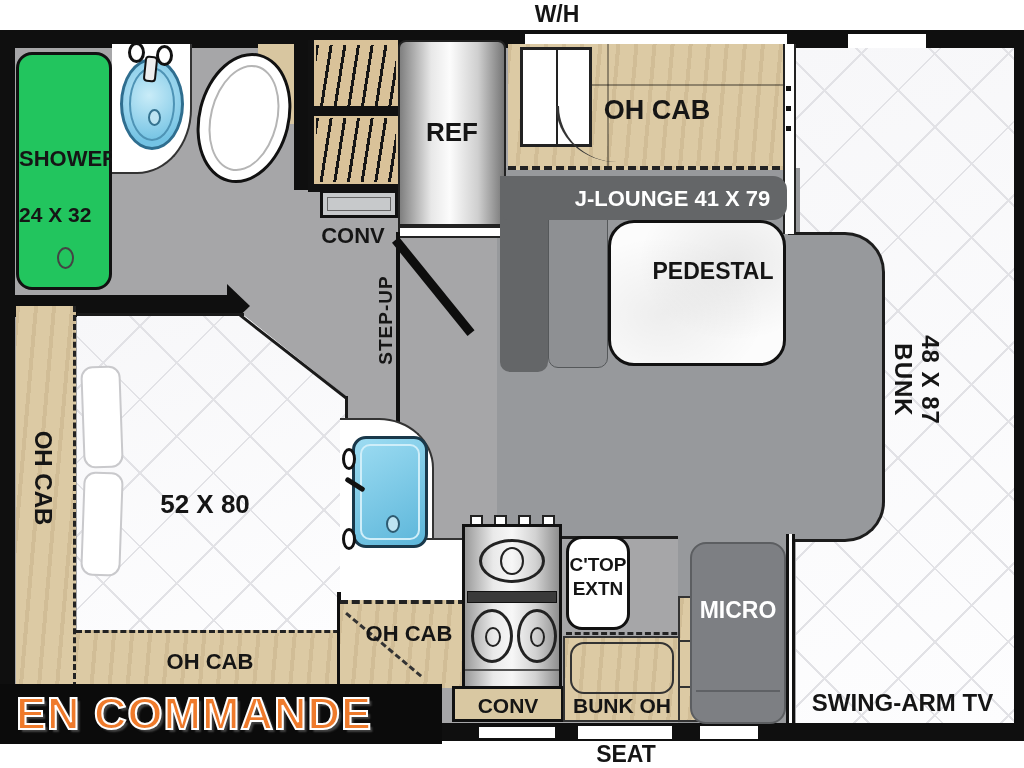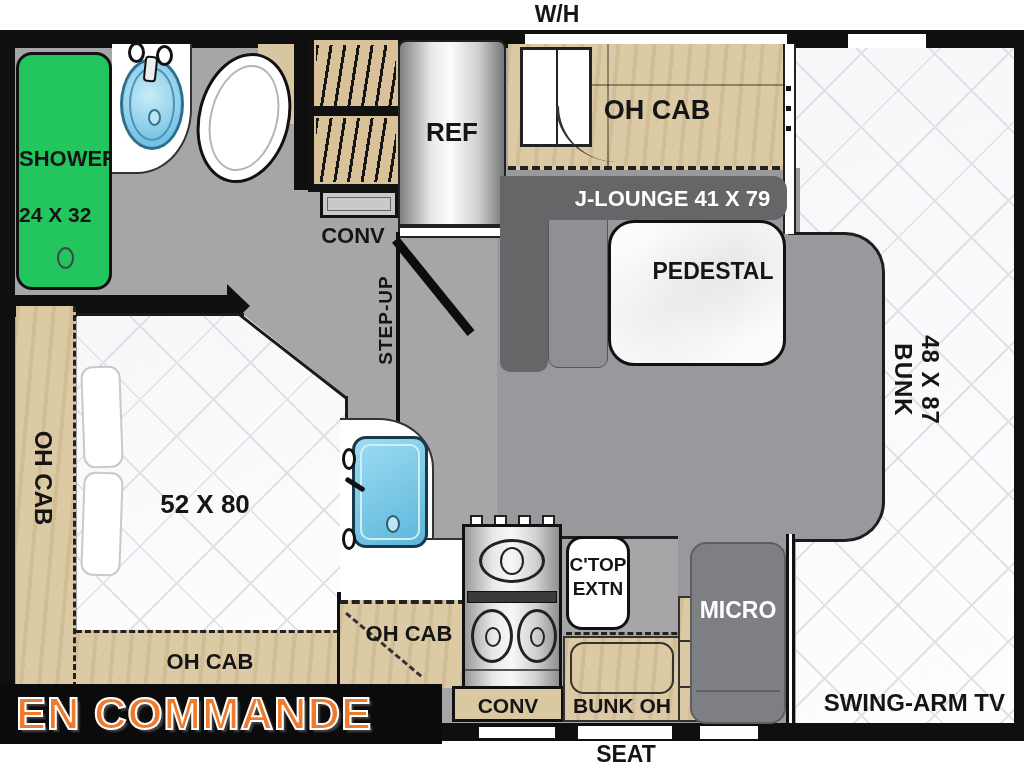--- a/index.html
+++ b/index.html
@@ -36,21 +36,21 @@
 
   <div class="abs" style="left:786px;top:534px;width:9px;height:191px;background:#fff;
               border-left:3px solid #111;border-right:3px solid #111;box-sizing:border-box;"></div>
 
   <div class="lbl" style="left:856px;top:352px;width:120px;height:56px;font-size:24px;line-height:27px;
               letter-spacing:1px;transform:rotate(90deg);">
     <div>48 X 87</div>
     <div>BUNK</div>
   </div>
 
-  <div class="lbl" style="left:800px;top:690px;width:205px;font-size:24px;text-align:right;">SWING-ARM TV</div>
+  <div class="lbl" style="left:800px;top:690px;width:205px;font-size:24px;text-align:center;">SWING-ARM TV</div>
 
   <div class="wall" style="left:0;top:30px;width:1024px;height:18px;"></div>
   <div class="abs" style="left:525px;top:34px;width:262px;height:14px;background:#fff;"></div>
   <div class="abs" style="left:848px;top:34px;width:78px;height:14px;background:#fff;"></div>
   <div class="wall" style="left:0;top:30px;width:15px;height:656px;"></div>
   <div class="wall" style="left:420px;top:723px;width:604px;height:18px;"></div>
   <div class="abs" style="left:478px;top:726px;width:78px;height:13px;background:#fff;border:1px solid #111;box-sizing:border-box;"></div>
   <div class="abs" style="left:578px;top:726px;width:94px;height:13px;background:#fff;"></div>
   <div class="abs" style="left:700px;top:726px;width:58px;height:13px;background:#fff;"></div>
   <div class="wall" style="left:1014px;top:30px;width:10px;height:711px;"></div>

